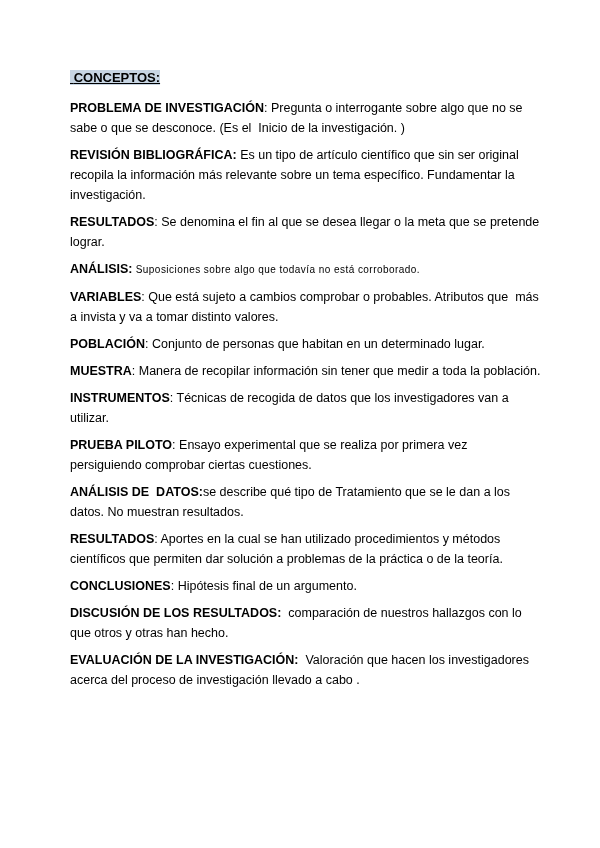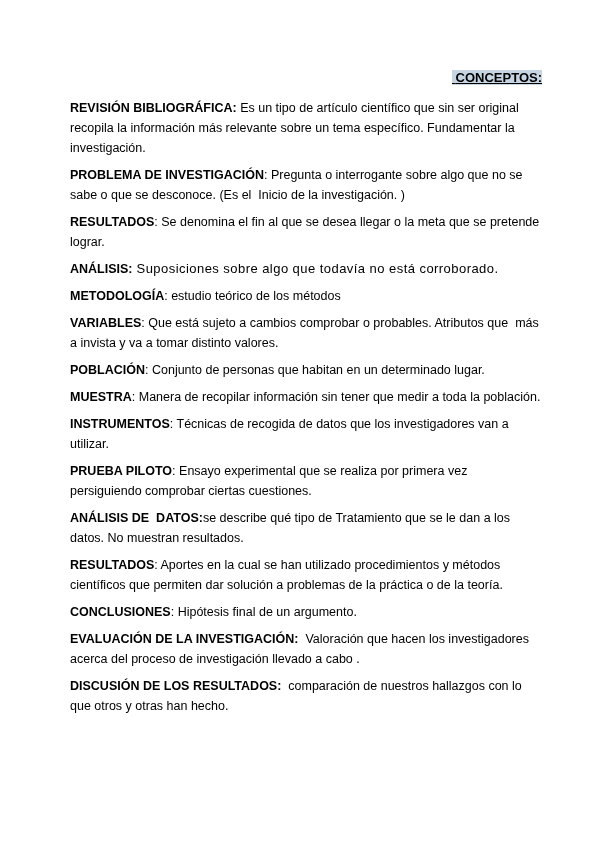--- a/index.html
+++ b/index.html
@@ -20,75 +20,73 @@
     width: 600px;
     height: 848px;
     padding: 68px 58px 0 70px;
     background: #ffffff;
   }
   .doc-title {
     font-size: 13px;
     font-weight: bold;
     line-height: 20px;
     margin: 0 0 10px 0;
-    text-align: right;
   }
   .doc-title .hl {
     text-decoration: underline;
     white-space: pre-wrap;
   }
   .concept {
     margin: 0 0 7px 0;
     font-size: 12.5px;
     line-height: 20px;
     white-space: pre-wrap;
   }
   .concept .term {
     font-weight: bold;
   }
   .concept .def {
     font-weight: normal;
   }
   .concept .def.condensed {
-    font-size: 13px;
+    font-size: 10px;
     letter-spacing: 0.45px;
     font-weight: 500;
     text-align: center;
   }
 </style>
 </head>
 <body>
 
 <div class="page">
   <h1 class="doc-title"><span class="hl" style="background-color: rgb(199, 213, 227);"> CONCEPTOS:</span></h1>
   <div id="concepts">
+  <p class="concept"><b class="term">PROBLEMA DE INVESTIGACIÓN</b><span class="def">: Pregunta o interrogante sobre algo que no se sabe o que se desconoce. (Es el  Inicio de la investigación. )</span></p>
+
   <p class="concept"><b class="term">REVISIÓN BIBLIOGRÁFICA:</b><span class="def"> Es un tipo de artículo científico que sin ser original recopila la información más relevante sobre un tema específico. Fundamentar la investigación.</span></p>
-
-  <p class="concept"><b class="term">PROBLEMA DE INVESTIGACIÓN</b><span class="def">: Pregunta o interrogante sobre algo que no se sabe o que se desconoce. (Es el  Inicio de la investigación. )</span></p>
 
   <p class="concept"><b class="term">RESULTADOS</b><span class="def">: Se denomina el fin al que se desea llegar o la meta que se pretende lograr.</span></p>
 
   <p class="concept"><b class="term">ANÁLISIS:</b><span class="def condensed"> Suposiciones sobre algo que todavía no está corroborado.</span></p>
 
-  <p class="concept"><b class="term">METODOLOGÍA</b><span class="def">: estudio teórico de los métodos</span></p>
 
 
   <p class="concept"><b class="term">VARIABLES</b><span class="def">: Que está sujeto a cambios comprobar o probables. Atributos que  más a invista y va a tomar distinto valores.</span></p>
 
   <p class="concept"><b class="term">POBLACIÓN</b><span class="def">: Conjunto de personas que habitan en un determinado lugar.</span></p>
 
   <p class="concept"><b class="term">MUESTRA</b><span class="def">: Manera de recopilar información sin tener que medir a toda la población.</span></p>
 
   <p class="concept"><b class="term">INSTRUMENTOS</b><span class="def">: Técnicas de recogida de datos que los investigadores van a utilizar.</span></p>
 
   <p class="concept"><b class="term">PRUEBA PILOTO</b><span class="def">: Ensayo experimental que se realiza por primera vez persiguiendo comprobar ciertas cuestiones.</span></p>
 
   <p class="concept"><b class="term">ANÁLISIS DE  DATOS:</b><span class="def">se describe qué tipo de Tratamiento que se le dan a los datos. No muestran resultados.</span></p>
 
   <p class="concept"><b class="term">RESULTADOS</b><span class="def">: Aportes en la cual se han utilizado procedimientos y métodos científicos que permiten dar solución a problemas de la práctica o de la teoría.</span></p>
 
   <p class="concept"><b class="term">CONCLUSIONES</b><span class="def">: Hipótesis final de un argumento.</span></p>
 
+  <p class="concept"><b class="term">DISCUSIÓN DE LOS RESULTADOS:</b><span class="def">  comparación de nuestros hallazgos con lo que otros y otras han hecho.</span></p>
+
   <p class="concept"><b class="term">EVALUACIÓN DE LA INVESTIGACIÓN:</b><span class="def">  Valoración que hacen los investigadores acerca del proceso de investigación llevado a cabo .</span></p>
-
-  <p class="concept"><b class="term">DISCUSIÓN DE LOS RESULTADOS:</b><span class="def">  comparación de nuestros hallazgos con lo que otros y otras han hecho.</span></p>
 </div>
 </div>
 
 </body></html>

